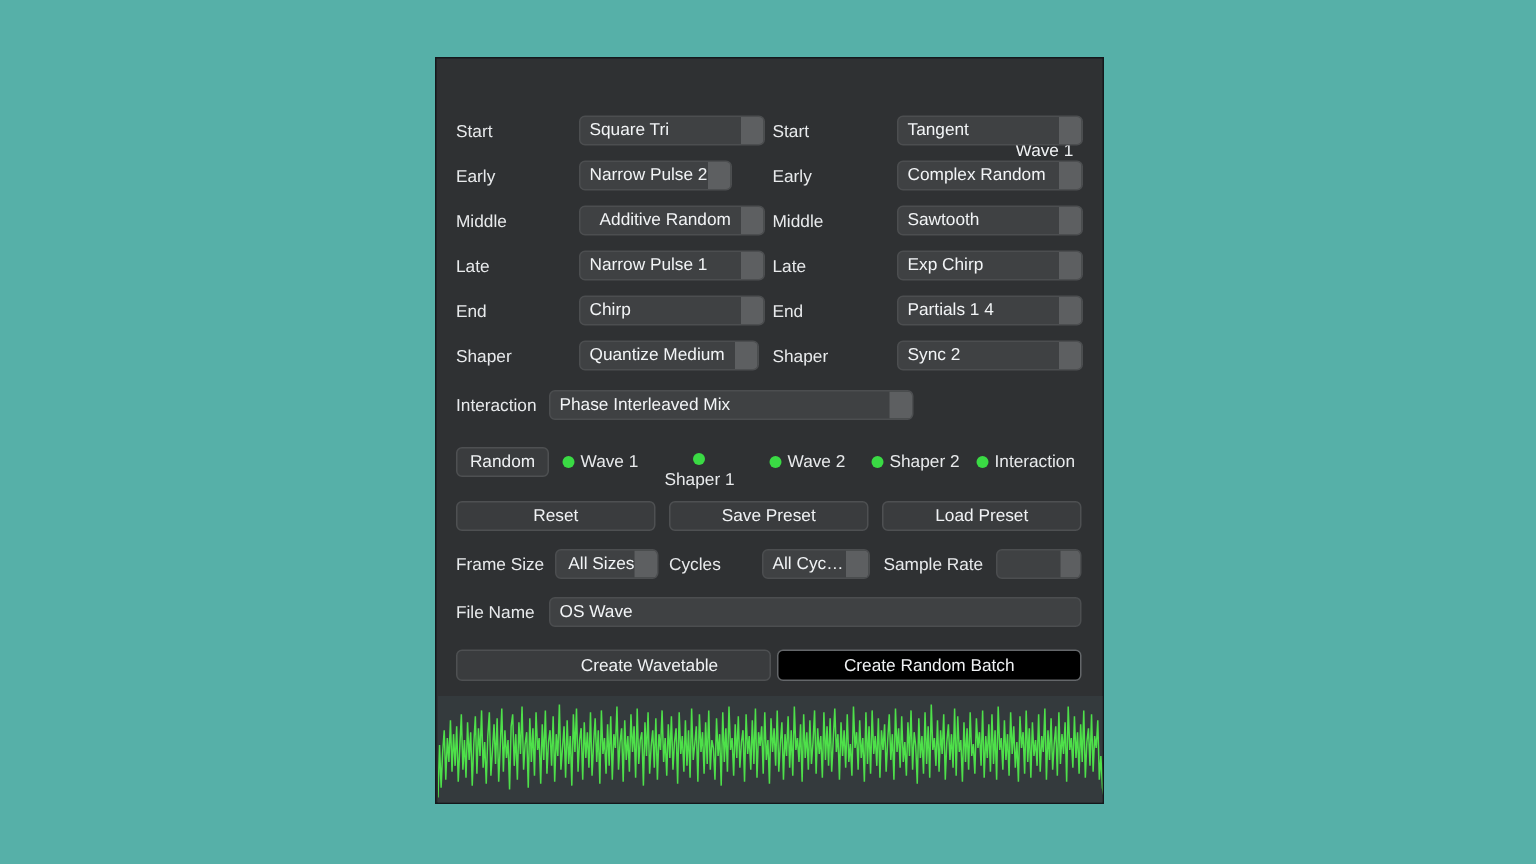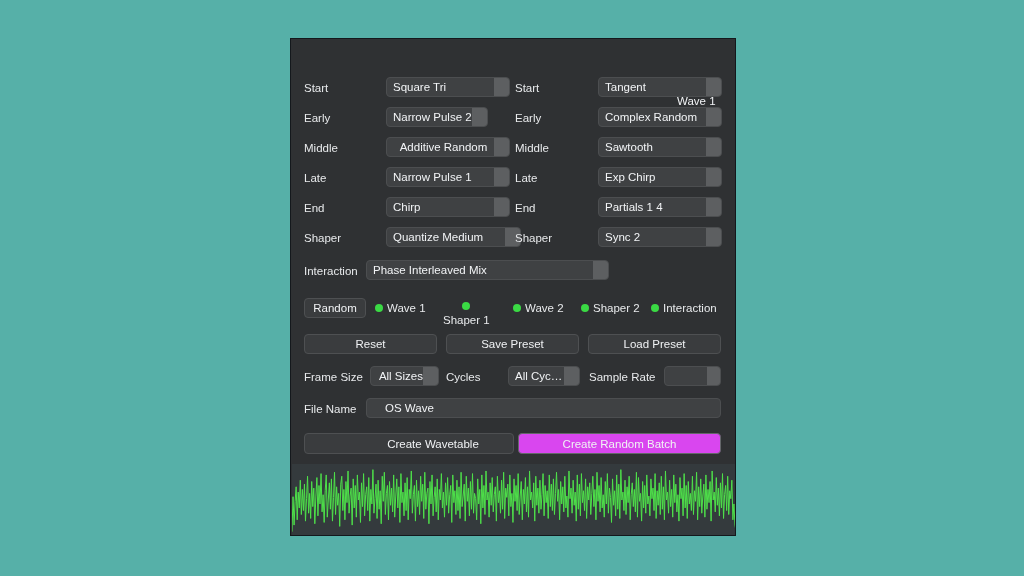--- a/index.html
+++ b/index.html
@@ -76,21 +76,21 @@
     border: 1px solid #4c4e50;
     border-radius: 4px;
     height: 20px;
     box-sizing: border-box;
     display: flex;
     align-items: center;
   }
   .textfield .tf-text {
     color: #f2f4f6;
     font-size: 11.5px;
-    padding-left: 18px;
+    padding-left: 6px;
     white-space: nowrap;
   }
 
   
   .btn {
     background: #3a3c3e;
     border: 1px solid #4e5052;
     border-radius: 4px;
     height: 20px;
     box-sizing: border-box;
@@ -98,21 +98,21 @@
     align-items: center;
     justify-content: center;
     color: #f0f2f4;
     font-size: 11.5px;
     white-space: nowrap;
   }
   .btn.wide-action {
     height: 21px;
   }
   .btn.highlight {
-    background: #d946ef;
+    background: #000000;
     border-color: #64676a;
   }
 
   
   .chip {
     display: flex;
     align-items: center;
     gap: 4px;
     white-space: nowrap;
   }
@@ -176,21 +176,21 @@
     <span class="popup-tab"></span>
   </div>
 
   <div class="label abs" style="left:13px; top:164px;">End</div>
   <div class="popup abs" style="left:95px; top:158px; width:124px;">
     <span class="popup-text">Chirp</span>
     <span class="popup-tab"></span>
   </div>
 
   <div class="label abs" style="left:13px; top:194px;">Shaper</div>
-  <div class="popup abs" style="left:95px; top:188px; width:135px;align-items:center;">
+  <div class="popup abs" style="left:95px; top:188px; width:120px;align-items:center;">
     <span class="popup-text">Quantize Medium</span>
     <span class="popup-tab"></span>
   </div>
 
   <div class="label abs" style="left:224px; top:44px;">Start</div>
   <div class="popup abs" style="left:307px; top:38px; width:124px;">
     <span class="popup-text">Tangent</span>
     <span class="popup-tab"></span>
   </div>
 

